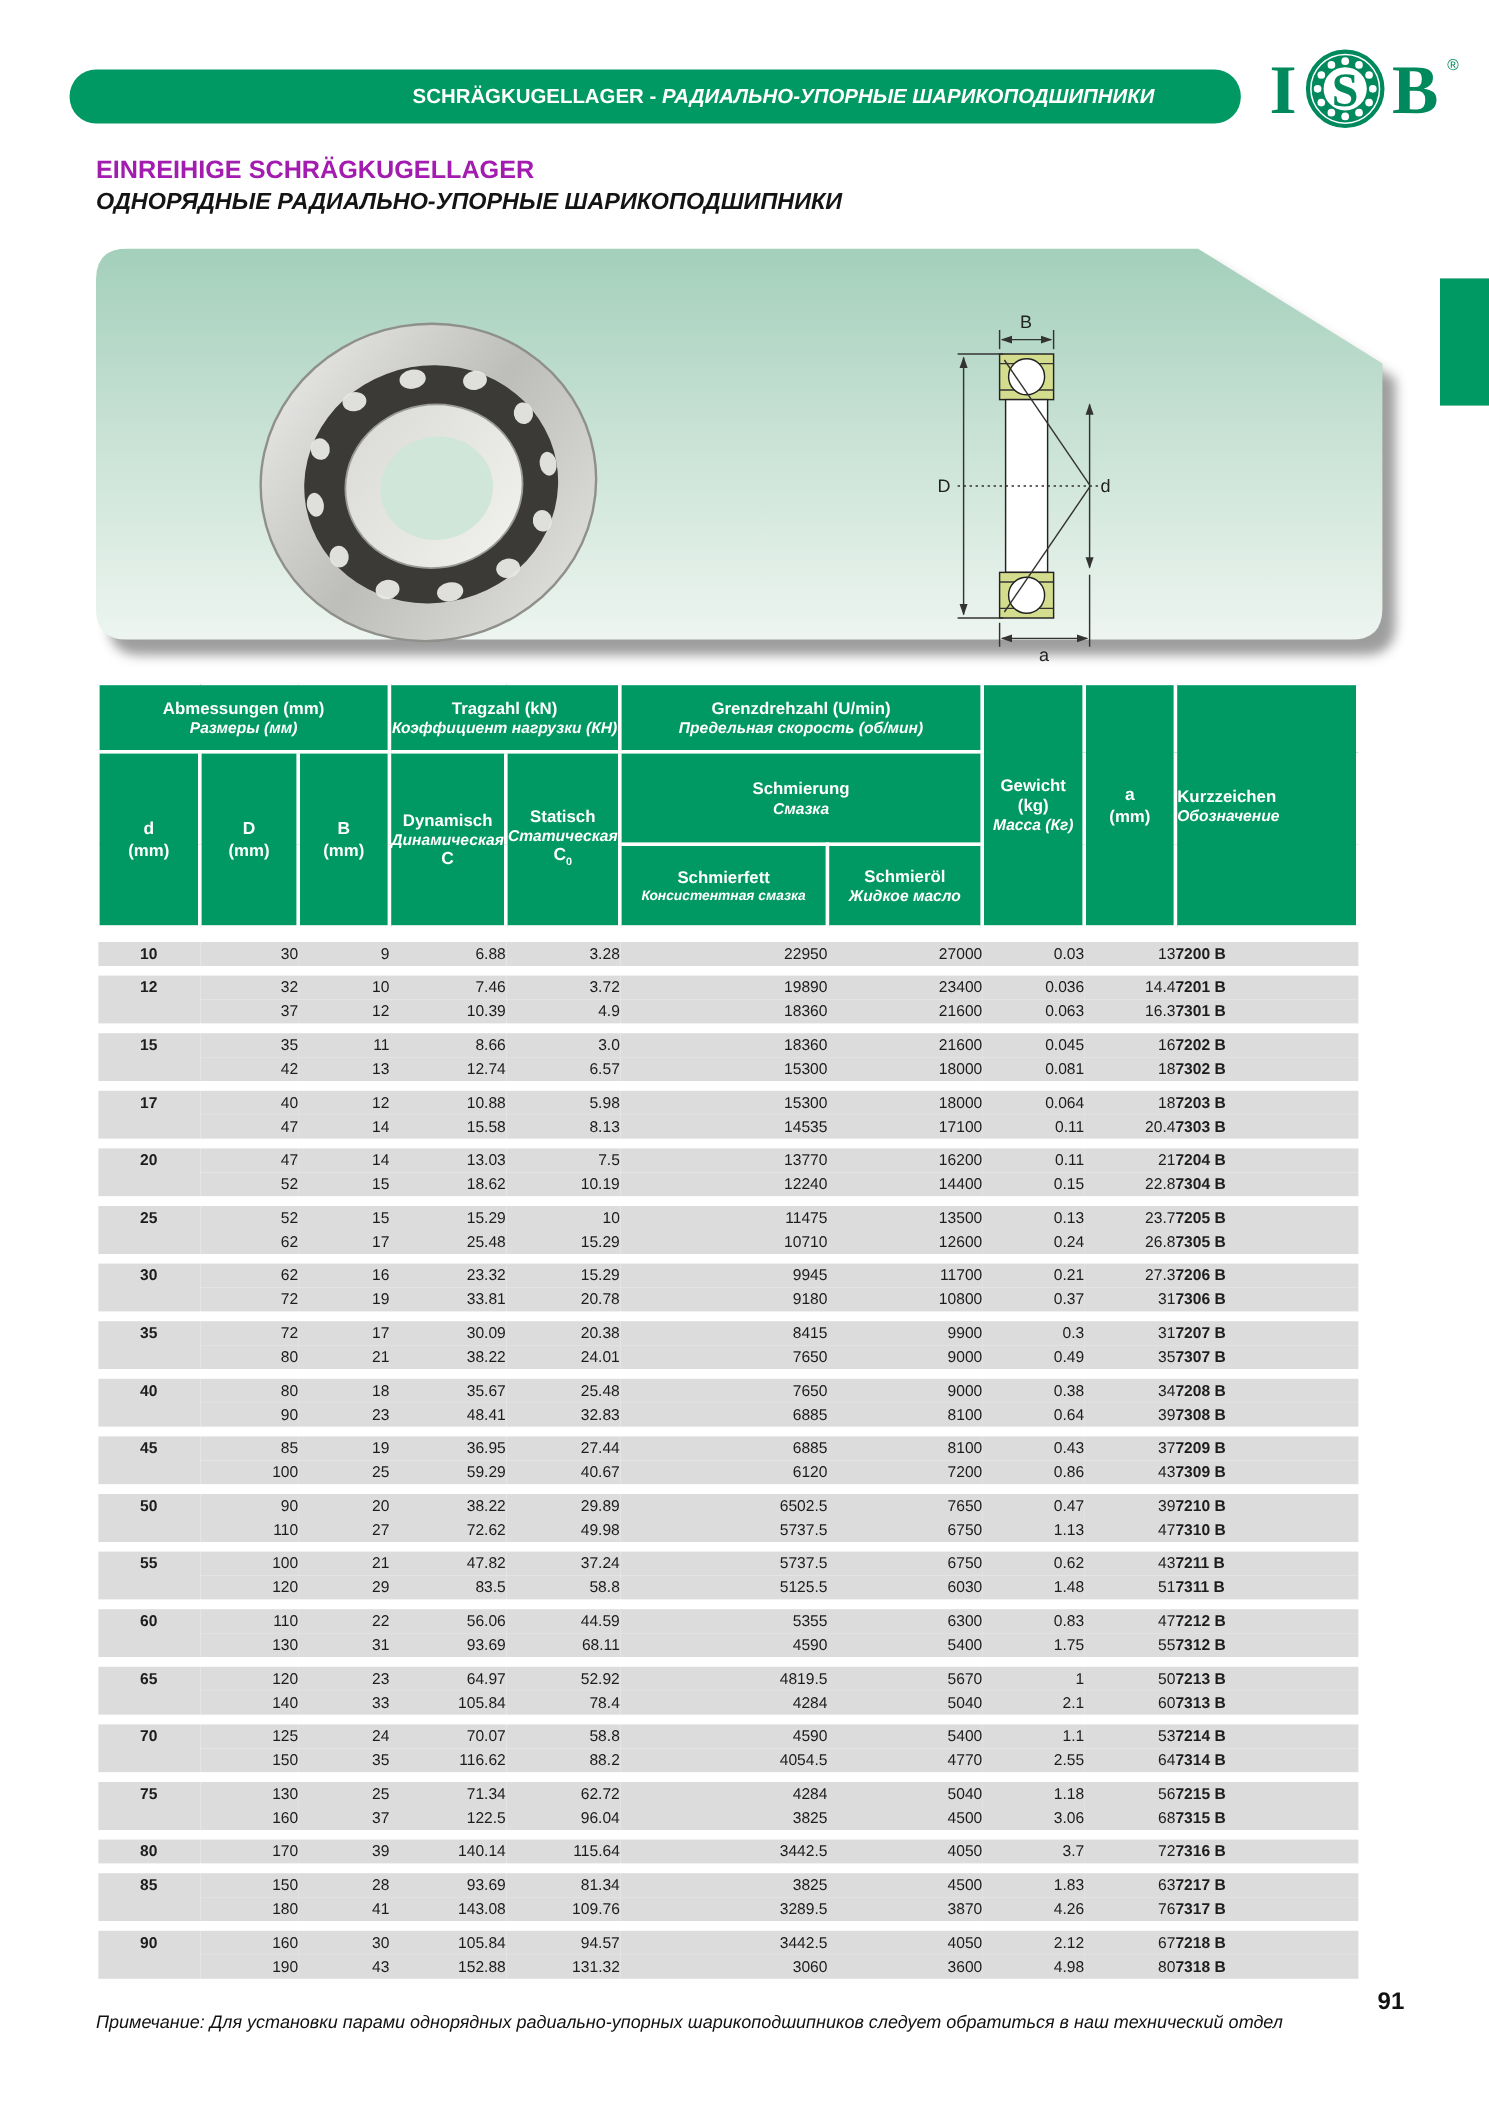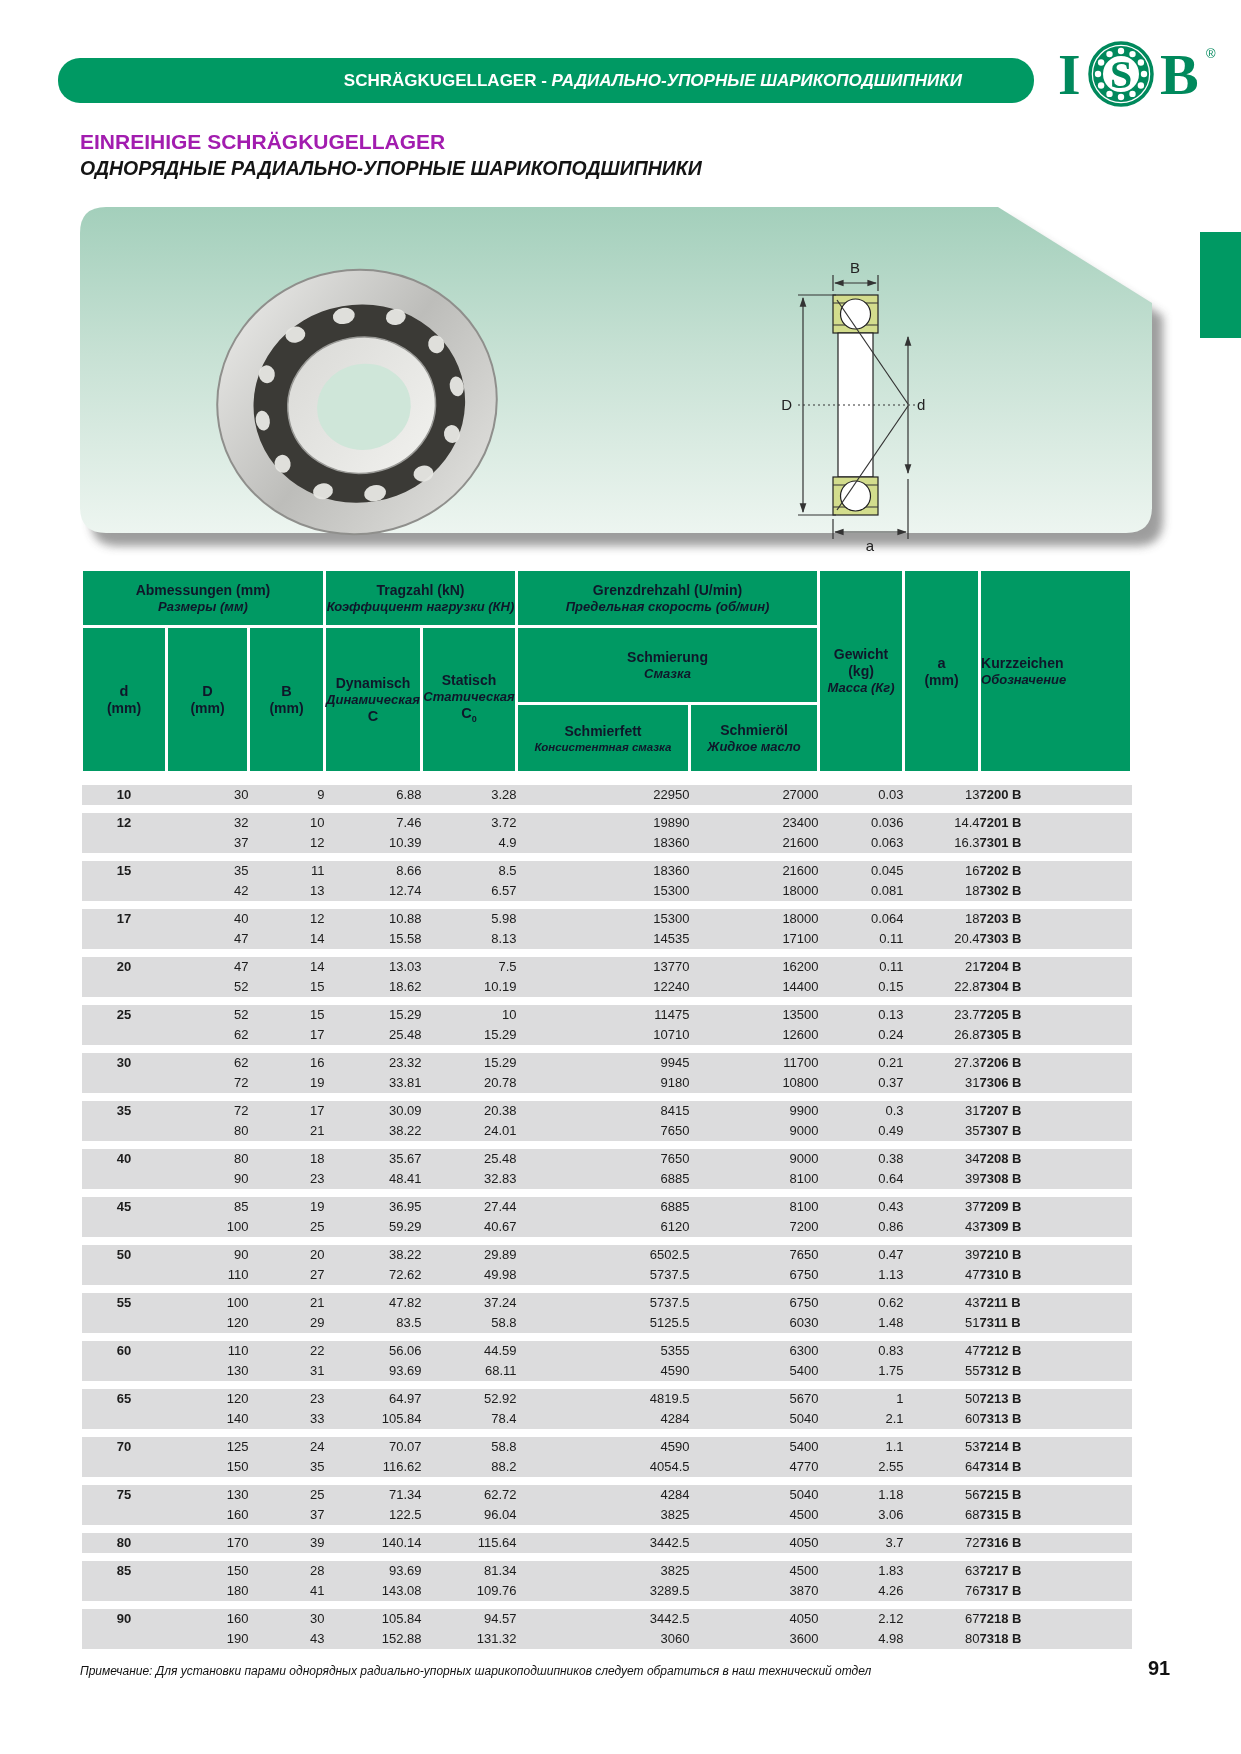--- a/index.html
+++ b/index.html
@@ -22,21 +22,21 @@
   .title-ru{font-size:19.5px;font-weight:700;font-style:italic;color:#141414;margin:3px 0 0 0;}
 
   
   .side-tab{position:absolute;left:1200px;top:232px;width:41px;height:106px;background:#009963;}
 
   .panel-svg{position:absolute;left:80px;top:207px;}
 
   
   .tbl-wrap{position:absolute;left:80px;top:568px;width:1050px;}
   table.bearings{border-collapse:collapse;table-layout:fixed;width:1050px;}
-  table.bearings th{background:#009963;color:#0f172a;border:3px solid #ffffff;
+  table.bearings th{background:#009963;color:#ffffff;border:3px solid #ffffff;
                     padding:0;vertical-align:middle;}
   tr.h1 th{height:54px;}
   tr.h2 th{height:74px;}
   tr.h3 th{height:66px;}
   th .de{display:block;font-weight:700;font-size:14px;line-height:17px;}
   th .ru{display:block;font-weight:700;font-style:italic;font-size:13px;line-height:16px;}
   th .ru-small{display:block;font-weight:700;font-style:italic;font-size:11.5px;line-height:14px;}
   th .sym{display:block;font-weight:700;font-size:14.5px;line-height:17px;}
   th .unit{display:block;font-weight:700;font-size:14px;line-height:16px;}
   th.left{text-align:left;padding-left:10px;}
@@ -53,21 +53,21 @@
   td.c-stat{text-align:right;padding-right:14px;}
   td.c-grease{text-align:right;padding-right:55px;}
   td.c-oil{text-align:right;padding-right:55px;}
   td.c-weight{text-align:right;padding-right:26px;}
   td.c-a{text-align:right;padding-right:30px;}
   td.c-code{text-align:left;padding-left:10px;font-weight:700;}
 
   
   .footnote{position:absolute;left:80px;top:1661px;width:1010px;}
   .footnote .de{font-size:13px;color:#111;}
-  .footnote .ru{font-size:12px;font-style:italic;color:#111;margin-top:3px;}
+  .footnote .ru{font-size:15px;font-style:italic;color:#111;margin-top:16px;}
   .pagenum{position:absolute;left:1148px;top:1657px;font-size:20px;font-weight:700;color:#111;text-align:center;}
 </style>
 </head>
 <body>
 
 <div class="page">
 
   <div class="banner">
     <span class="de">SCHRÄGKUGELLAGER</span><span class="de"> - </span><span class="ru">РАДИАЛЬНО-УПОРНЫЕ ШАРИКОПОДШИПНИКИ</span>
   </div>
@@ -317,21 +317,21 @@
             <td class="c-code">7301 B</td>
           </tr>
           <tr class="gap">
             <td colspan="10"></td>
           </tr>
           <tr class="data">
             <td class="c-d" rowspan="2">15</td>
             <td class="c-D">35</td>
             <td class="c-B">11</td>
             <td class="c-dyn">8.66</td>
-            <td class="c-stat">8.5</td>
+            <td class="c-stat">3.0</td>
             <td class="c-grease">18360</td>
             <td class="c-oil">21600</td>
             <td class="c-weight">0.045</td>
             <td class="c-a">16</td>
             <td class="c-code">7202 B</td>
           </tr>
           <tr class="data">
             <td class="c-D">42</td>
             <td class="c-B">13</td>
             <td class="c-dyn">12.74</td>

